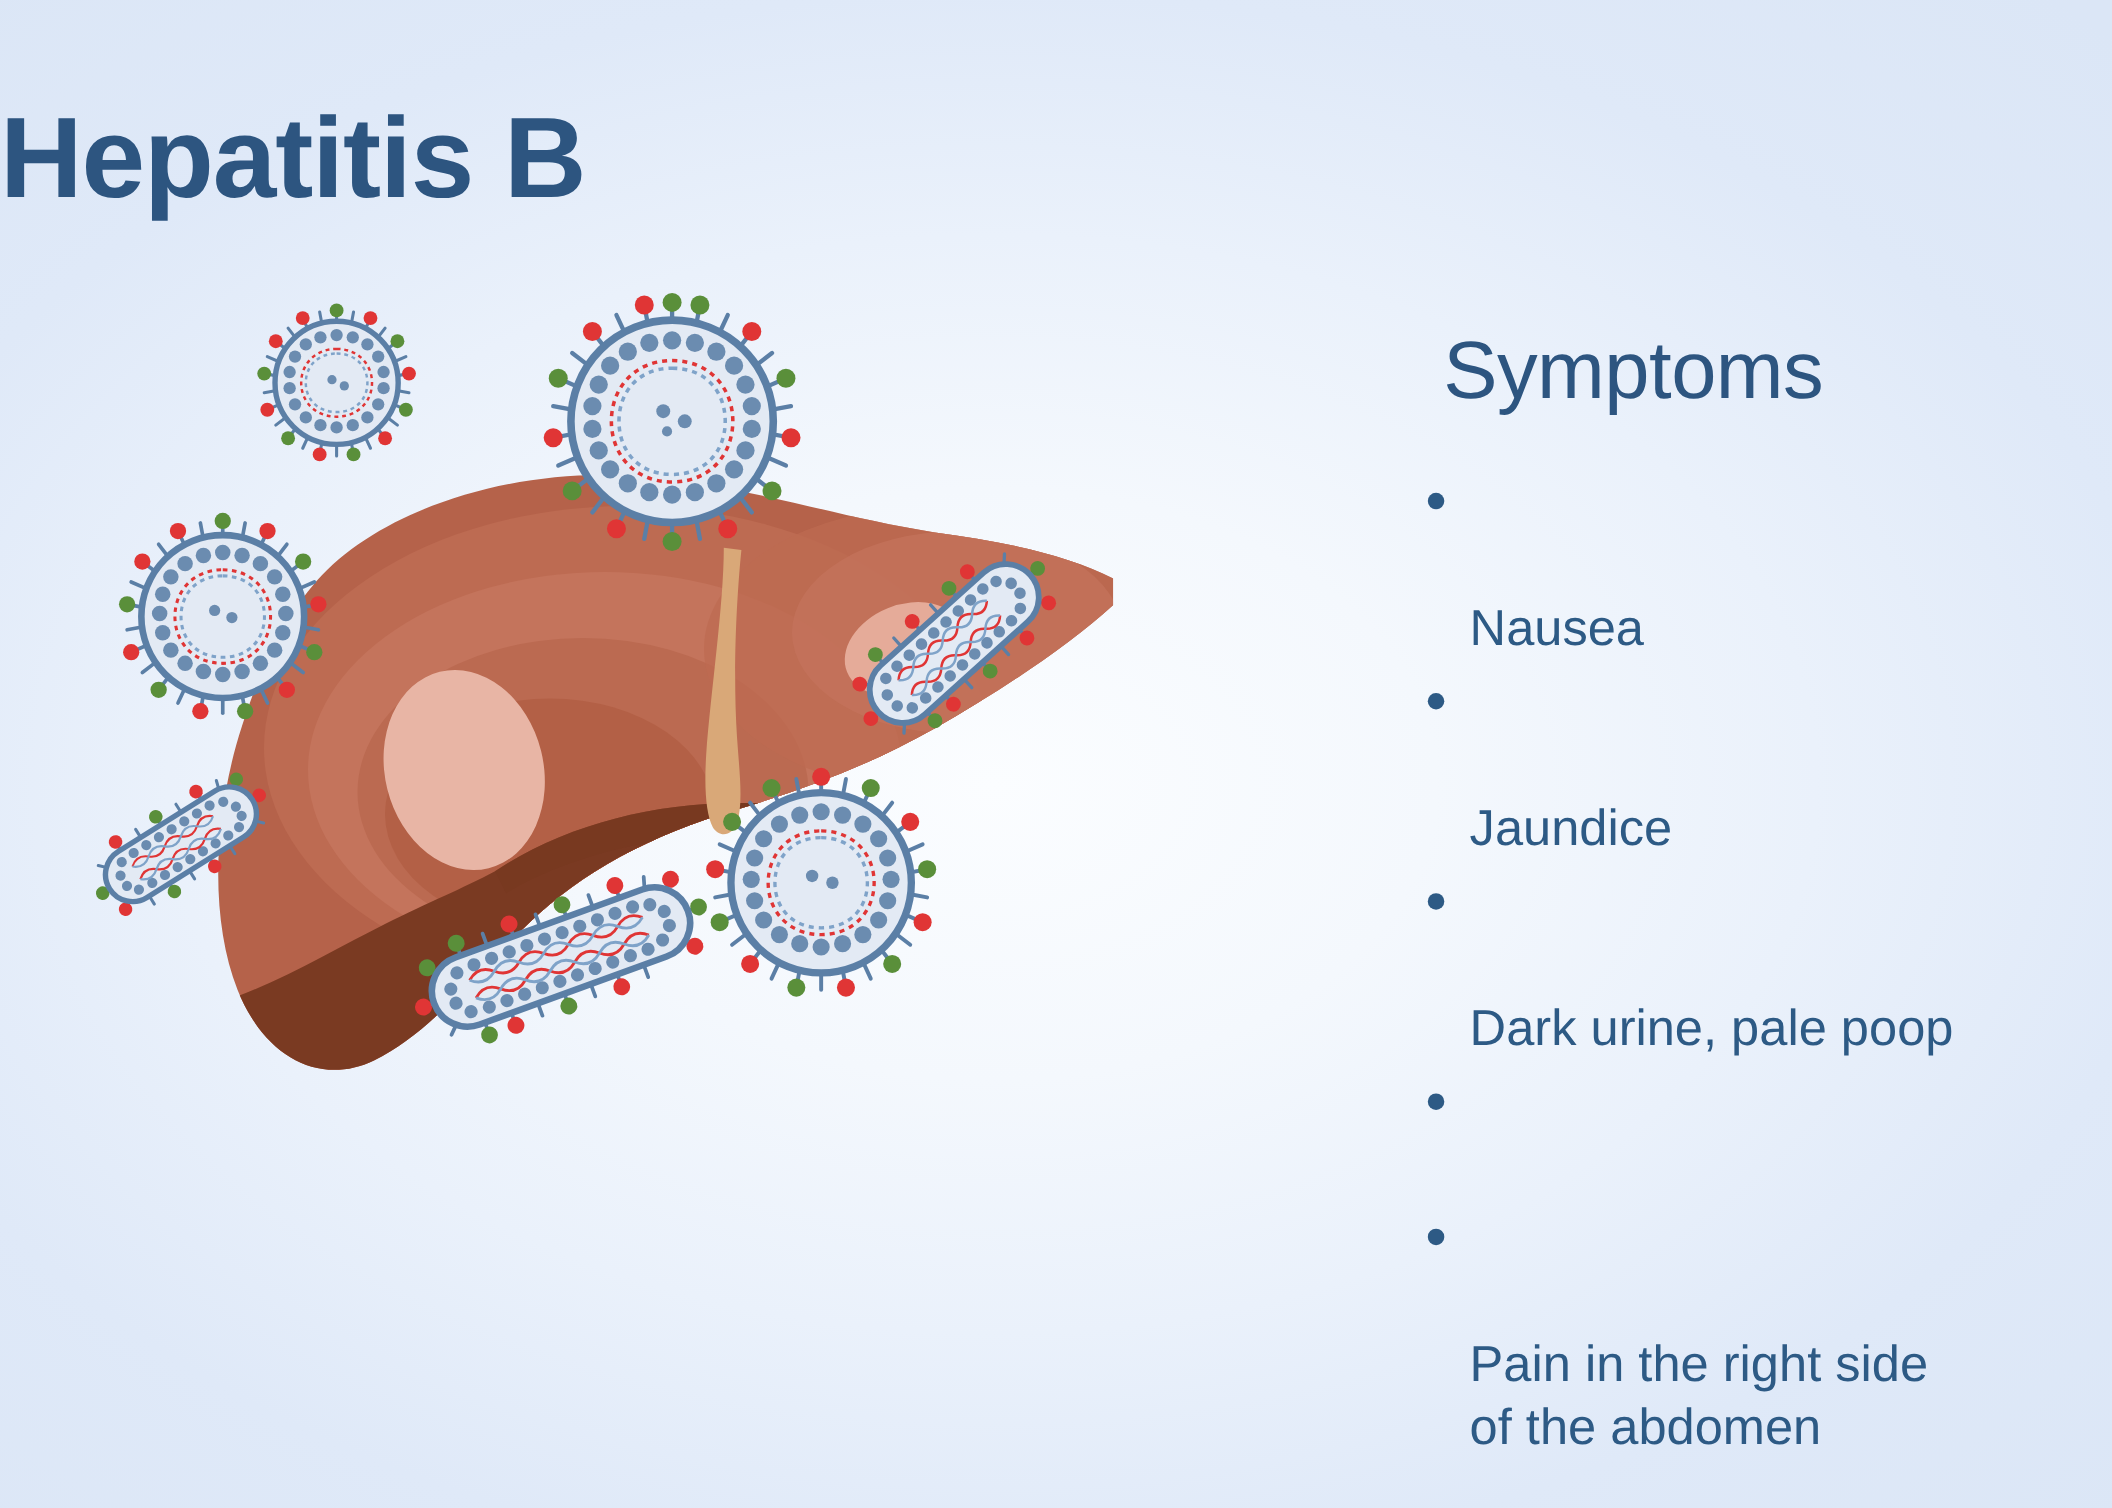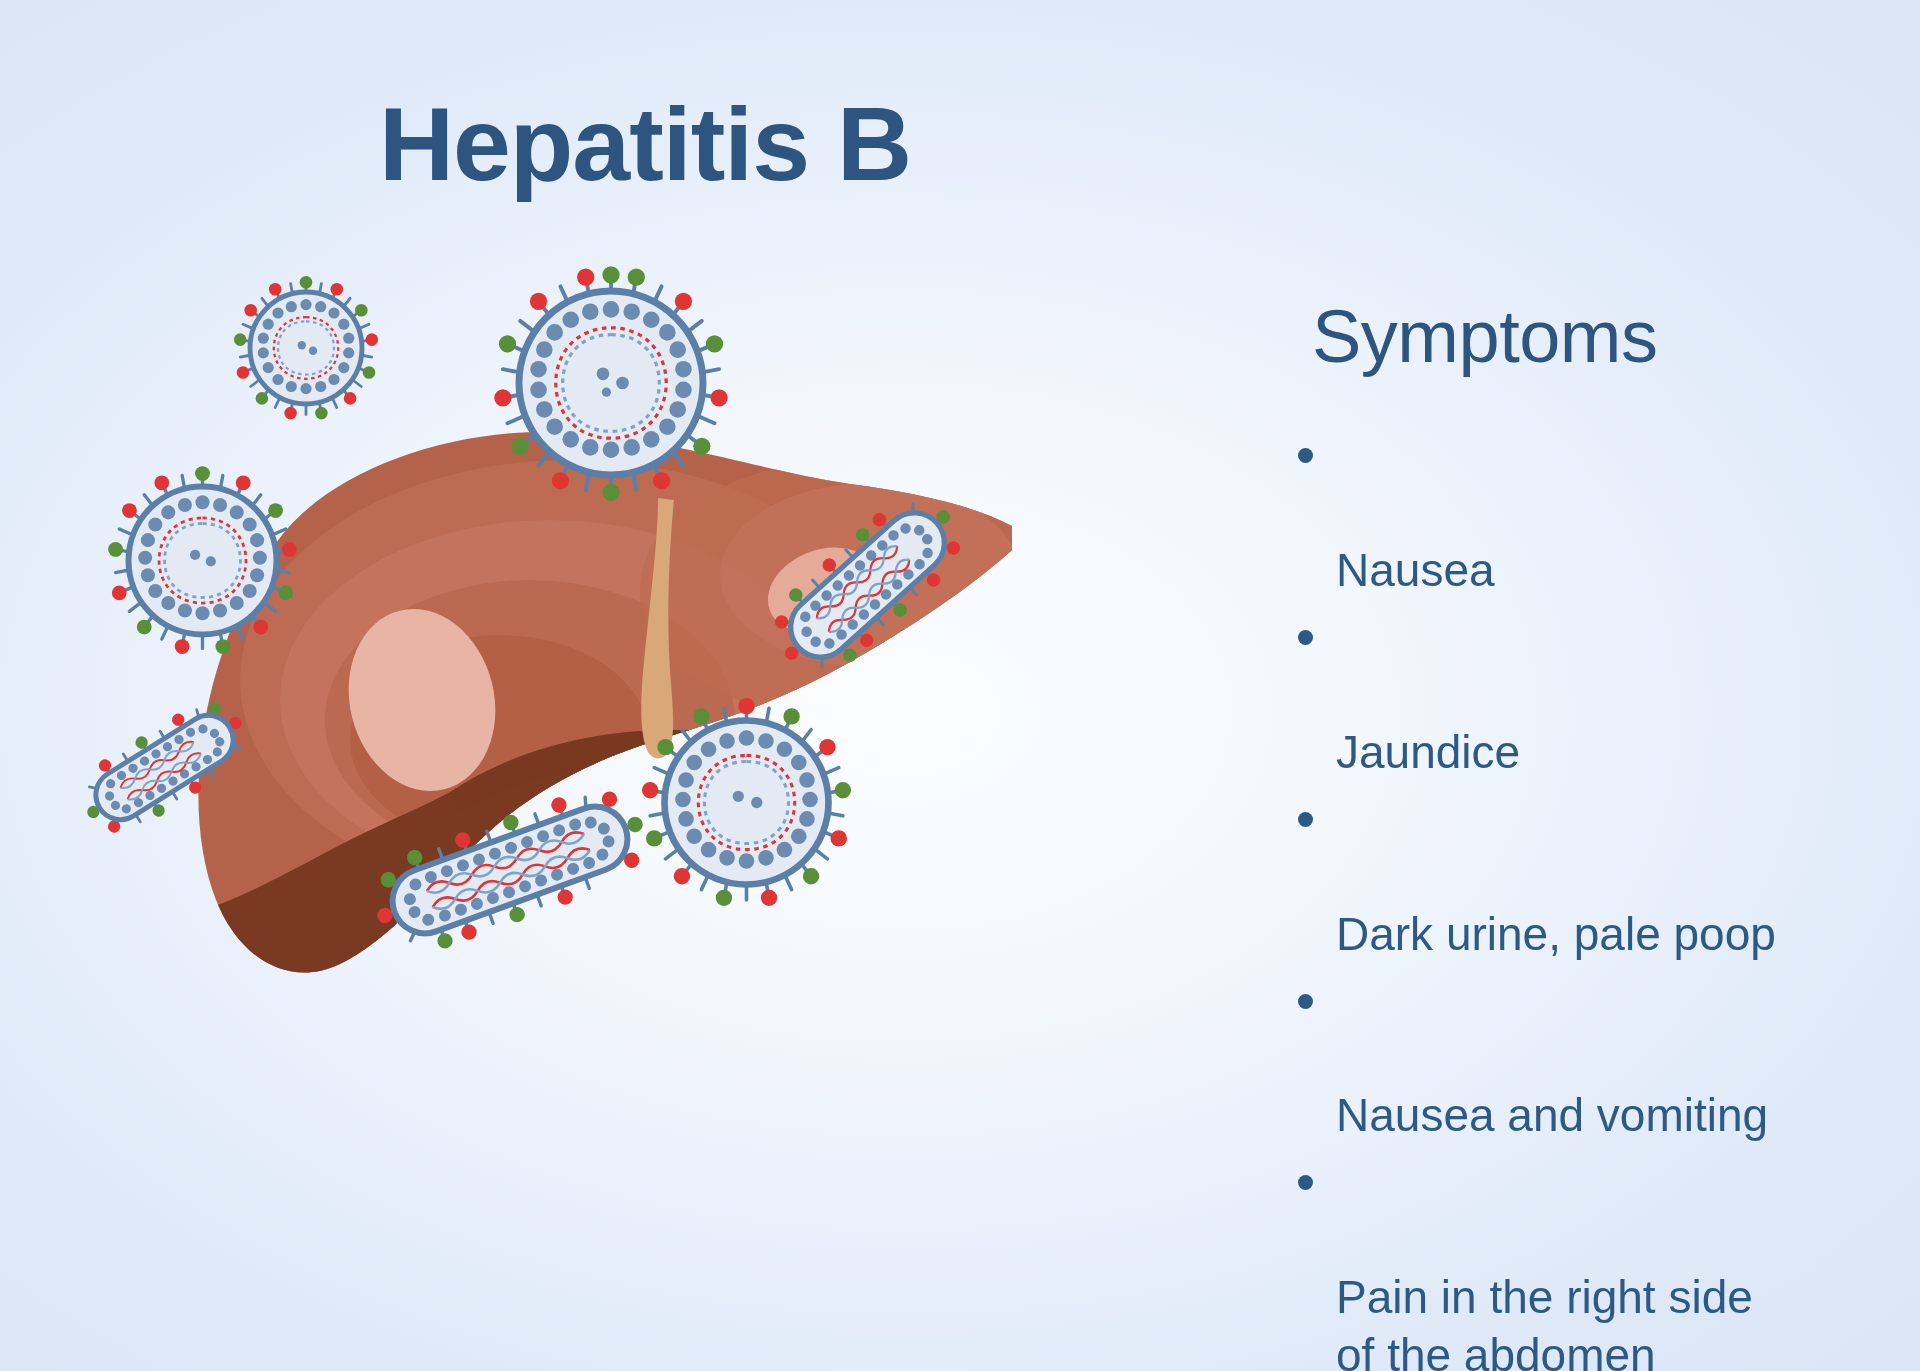--- a/index.html
+++ b/index.html
@@ -26,21 +26,21 @@
                 #dbe6f6 100%);
     overflow: hidden;
   }
 
   
   #title {
     position: absolute;
     top: 92px;
     left: 0;
     width: 1290px;
-    text-align: center;
+    text-align: left;
     font-size: 104px;
     font-weight: bold;
     letter-spacing: -1px;
     color: #2d5580;
     line-height: 1;
     white-space: nowrap;
   }
 
   
   #symptoms-panel {
@@ -708,21 +708,20 @@
       <li>
         <span class="dot"></span>
         <span>Jaundice</span>
       </li>
       <li>
         <span class="dot"></span>
         <span>Dark urine, pale poop</span>
       </li>
       <li>
         <span class="dot"></span>
-        <span>Nausea and vomiting</span>
       </li>
       <li>
         <span class="dot"></span>
         <span>Pain in the right side
  of the abdomen</span>
       </li>
 
     </ul>
   </div>
 

